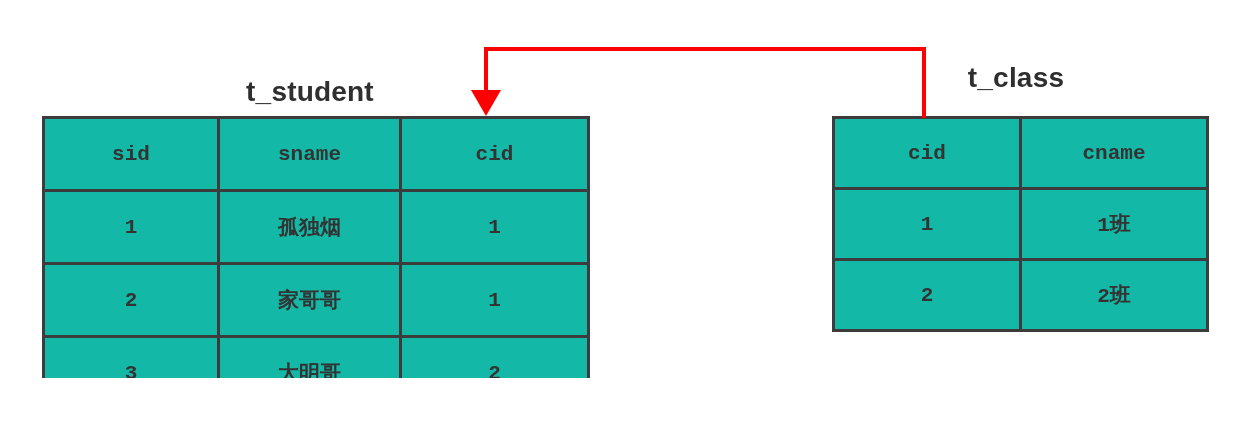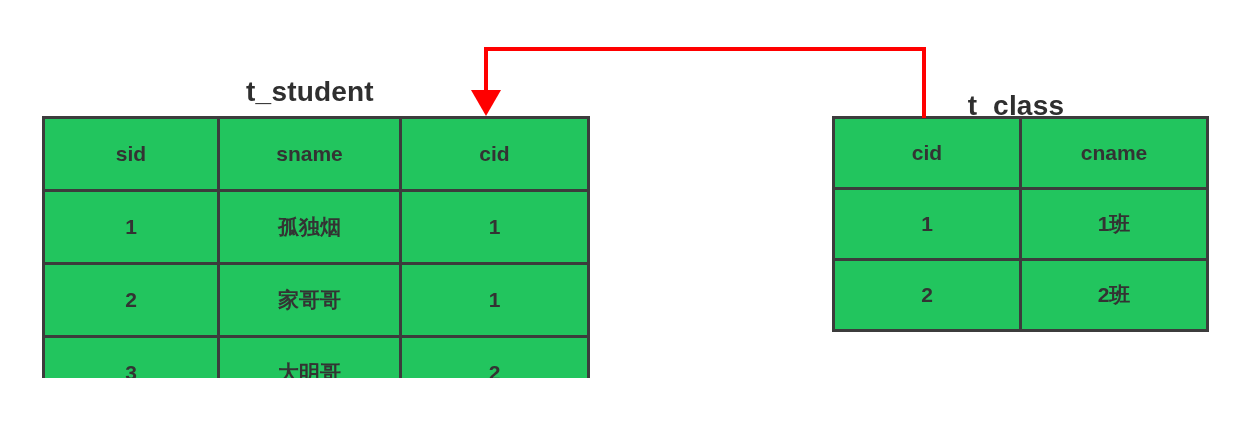--- a/index.html
+++ b/index.html
@@ -23,28 +23,29 @@
     position: absolute;
     font-size: 28px;
     font-weight: bold;
     color: #2f2f2f;
     letter-spacing: 0.2px;
     white-space: nowrap;
     text-align: center;
     line-height: 1;
   }
   #title-student { left: 42px; width: 536px; top: 78px; }
-  #title-class   { left: 832px; width: 368px; top: 64px; margin-top: 28px; }
+  #title-class   { left: 832px; width: 368px; top: 64px; }
 
   
   .db-table {
     position: absolute;
     border-collapse: collapse;
-    background: #22c55e;
+    background: #14b8a6;
     table-layout: fixed;
+    font-family: Liberation Mono, monospace;
   }
   .db-table td {
     border: 3px solid #3c3c3c;
     text-align: center;
     vertical-align: middle;
     font-size: 21px;
     font-weight: bold;
     color: #333333;
     padding: 0;
   }

